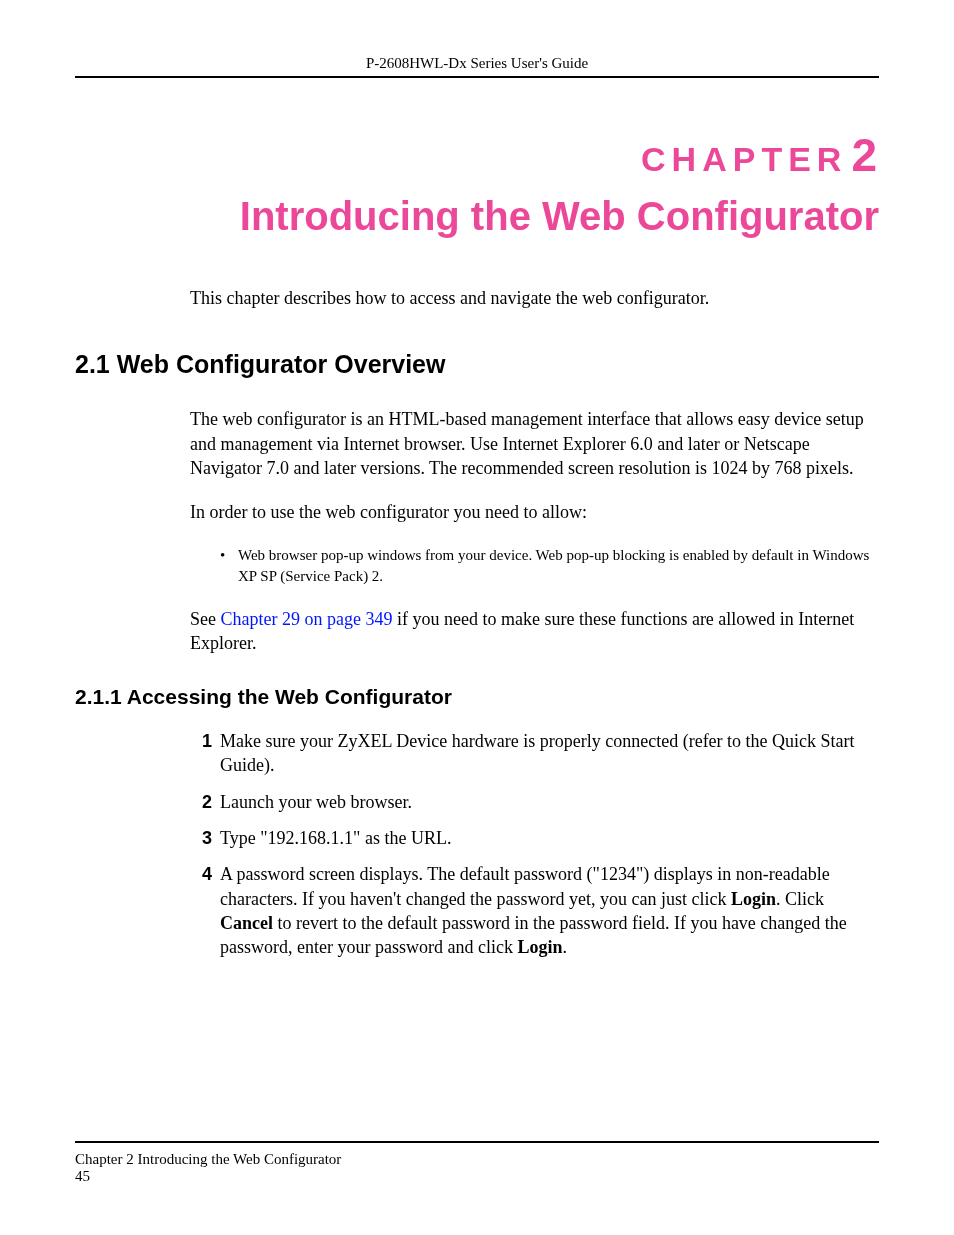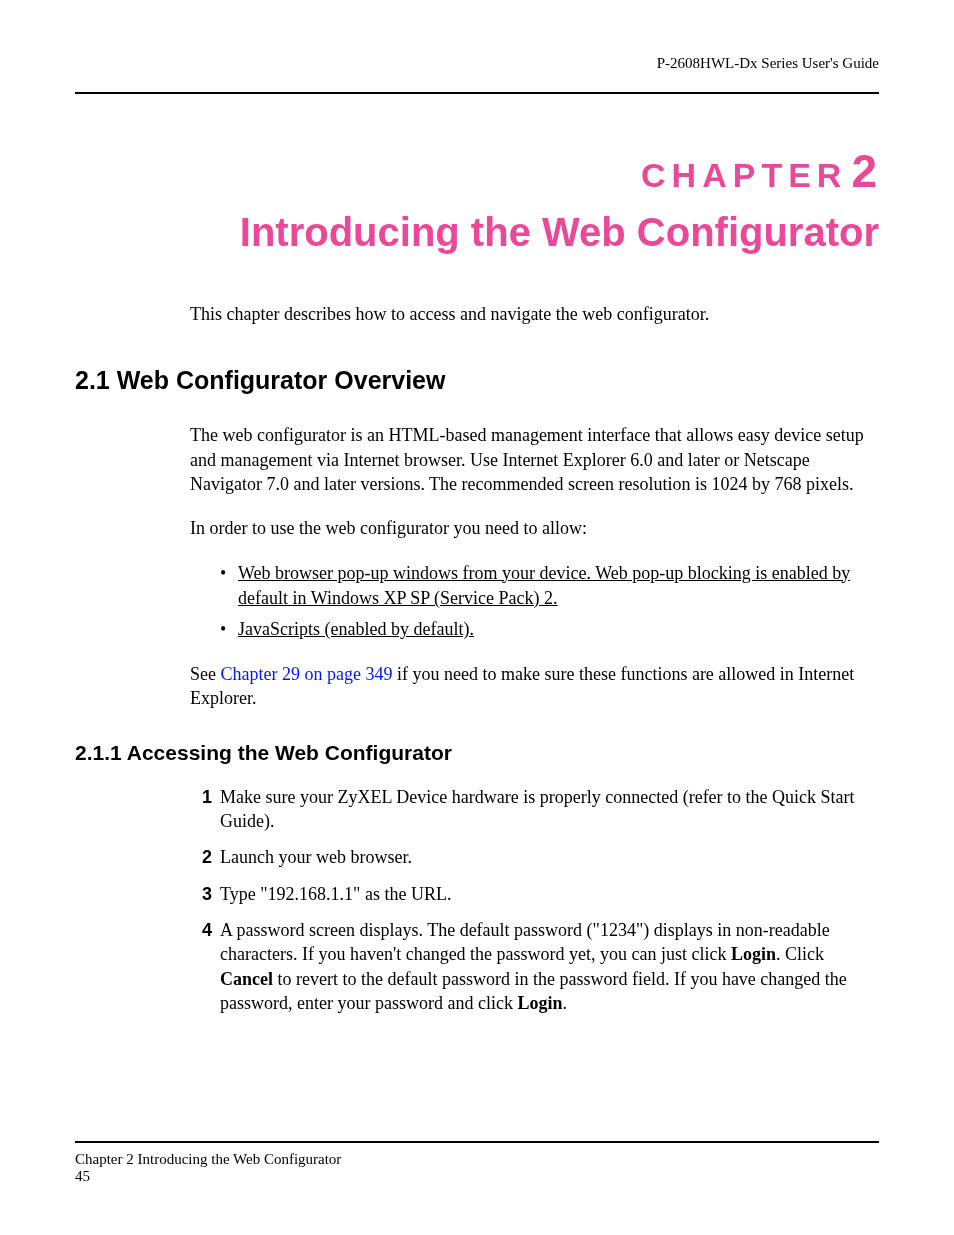--- a/index.html
+++ b/index.html
@@ -10,23 +10,23 @@
     body {
       font-family: 'Times New Roman', Times, serif;
       background: #fff;
       color: #000;
       width: 954px;
       height: 1235px;
       position: relative;
       padding: 55px 75px 50px 75px;
     }
     .header-area {
-      text-align: right;
+      text-align: center;
       font-size: 15px;
-      padding-bottom: 20px;
+      padding-bottom: 4px;
       border-bottom: 2px solid #000;
       margin-bottom: 50px;
     }
     .chapter-heading {
       text-align: right;
       color: #ec4899;
       margin-bottom: 45px;
     }
     .chapter-label {
       font-family: Arial, Helvetica, sans-serif;
@@ -67,26 +67,25 @@
       margin-bottom: 20px;
       line-height: 1.35;
       font-family: Liberation Serif, serif;
     }
     .bullet-list {
       list-style: none;
       margin-left: 145px;
       margin-bottom: 20px;
     }
     .bullet-list li {
-      font-size: 18px;
+      font-size: 15px;
       line-height: 1.4;
       margin-bottom: 6px;
       position: relative;
       padding-left: 18px;
-      text-decoration: underline;
     }
     .bullet-list li::before {
       content: "•";
       position: absolute;
       left: 0;
     }
     .xref-link {
       color: #0015ff;
     }
     .section-h2 {
@@ -152,21 +151,20 @@
 <p class="intro-para">This chapter describes how to access and navigate the web configurator.</p>
 
 <h2 class="section-h1">2.1  Web Configurator Overview</h2>
 
 <p class="body-para">The web configurator is an HTML-based management interface that allows easy device setup and management via Internet browser. Use Internet Explorer 6.0 and later or Netscape Navigator 7.0 and later versions. The recommended screen resolution is 1024 by 768 pixels.</p>
 
 <p class="body-para">In order to use the web configurator you need to allow:</p>
 
 <ul class="bullet-list">
   <li>Web browser pop-up windows from your device. Web pop-up blocking is enabled by default in Windows XP SP (Service Pack) 2.</li>
-  <li>JavaScripts (enabled by default).</li>
 </ul>
 
 <p class="body-para">
   <span>See </span><span class="xref-link">Chapter 29 on page 349</span><span> if you need to make sure these functions are allowed in Internet Explorer.</span>
 </p>
 
 <h3 class="section-h2">2.1.1  Accessing the Web Configurator</h3>
 
 <ol class="numbered-list">
   <li class="numbered-item">

